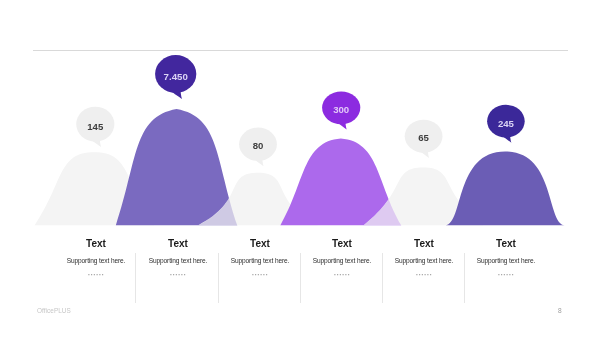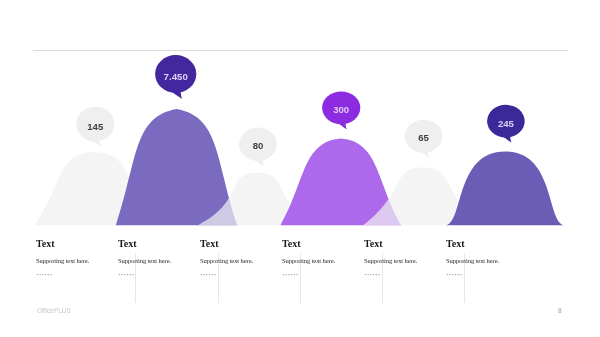--- a/index.html
+++ b/index.html
@@ -2,21 +2,21 @@
 <html><head>
 <meta charset="utf-8">
 <style>
   html,body{margin:0;padding:0;}
   body{width:600px;height:337px;overflow:hidden;background:#ffffff;
        font-family:"Liberation Sans", sans-serif;
        }
   .slide{position:relative;width:600px;height:337px;background:#fff;transform:translateZ(0);}
   .topline{position:absolute;left:33px;top:50px;width:535px;height:1px;background:#d9d9d9;}
   svg.chart{position:absolute;left:0;top:0;width:600px;height:337px;}
-  .lbl{position:absolute;text-align:left;will-change:transform;font-family:Liberation Serif, serif;}
+  .lbl{position:absolute;text-align:center;will-change:transform;}
   .t-title{font-size:10px;line-height:10px;font-weight:bold;color:#1a1a1a;}
   .t-sub{font-size:6.6px;line-height:7px;color:#2e2e2e;letter-spacing:-0.12px;}
   .t-dots{font-size:8px;line-height:8px;font-weight:bold;color:#a6a6a6;letter-spacing:0.1px;}
   .vdiv{position:absolute;width:1px;background:#e6e6e6;}
   .brand{will-change:transform;position:absolute;left:37.2px;top:306.6px;font-size:6.4px;line-height:7px;color:#c6c6c6;letter-spacing:0.05px;}
   .pageno{will-change:transform;position:absolute;left:558.4px;top:306.6px;font-size:6.6px;line-height:7px;color:#9e9e9e;}
 </style>
 </head>
 <body>
 

